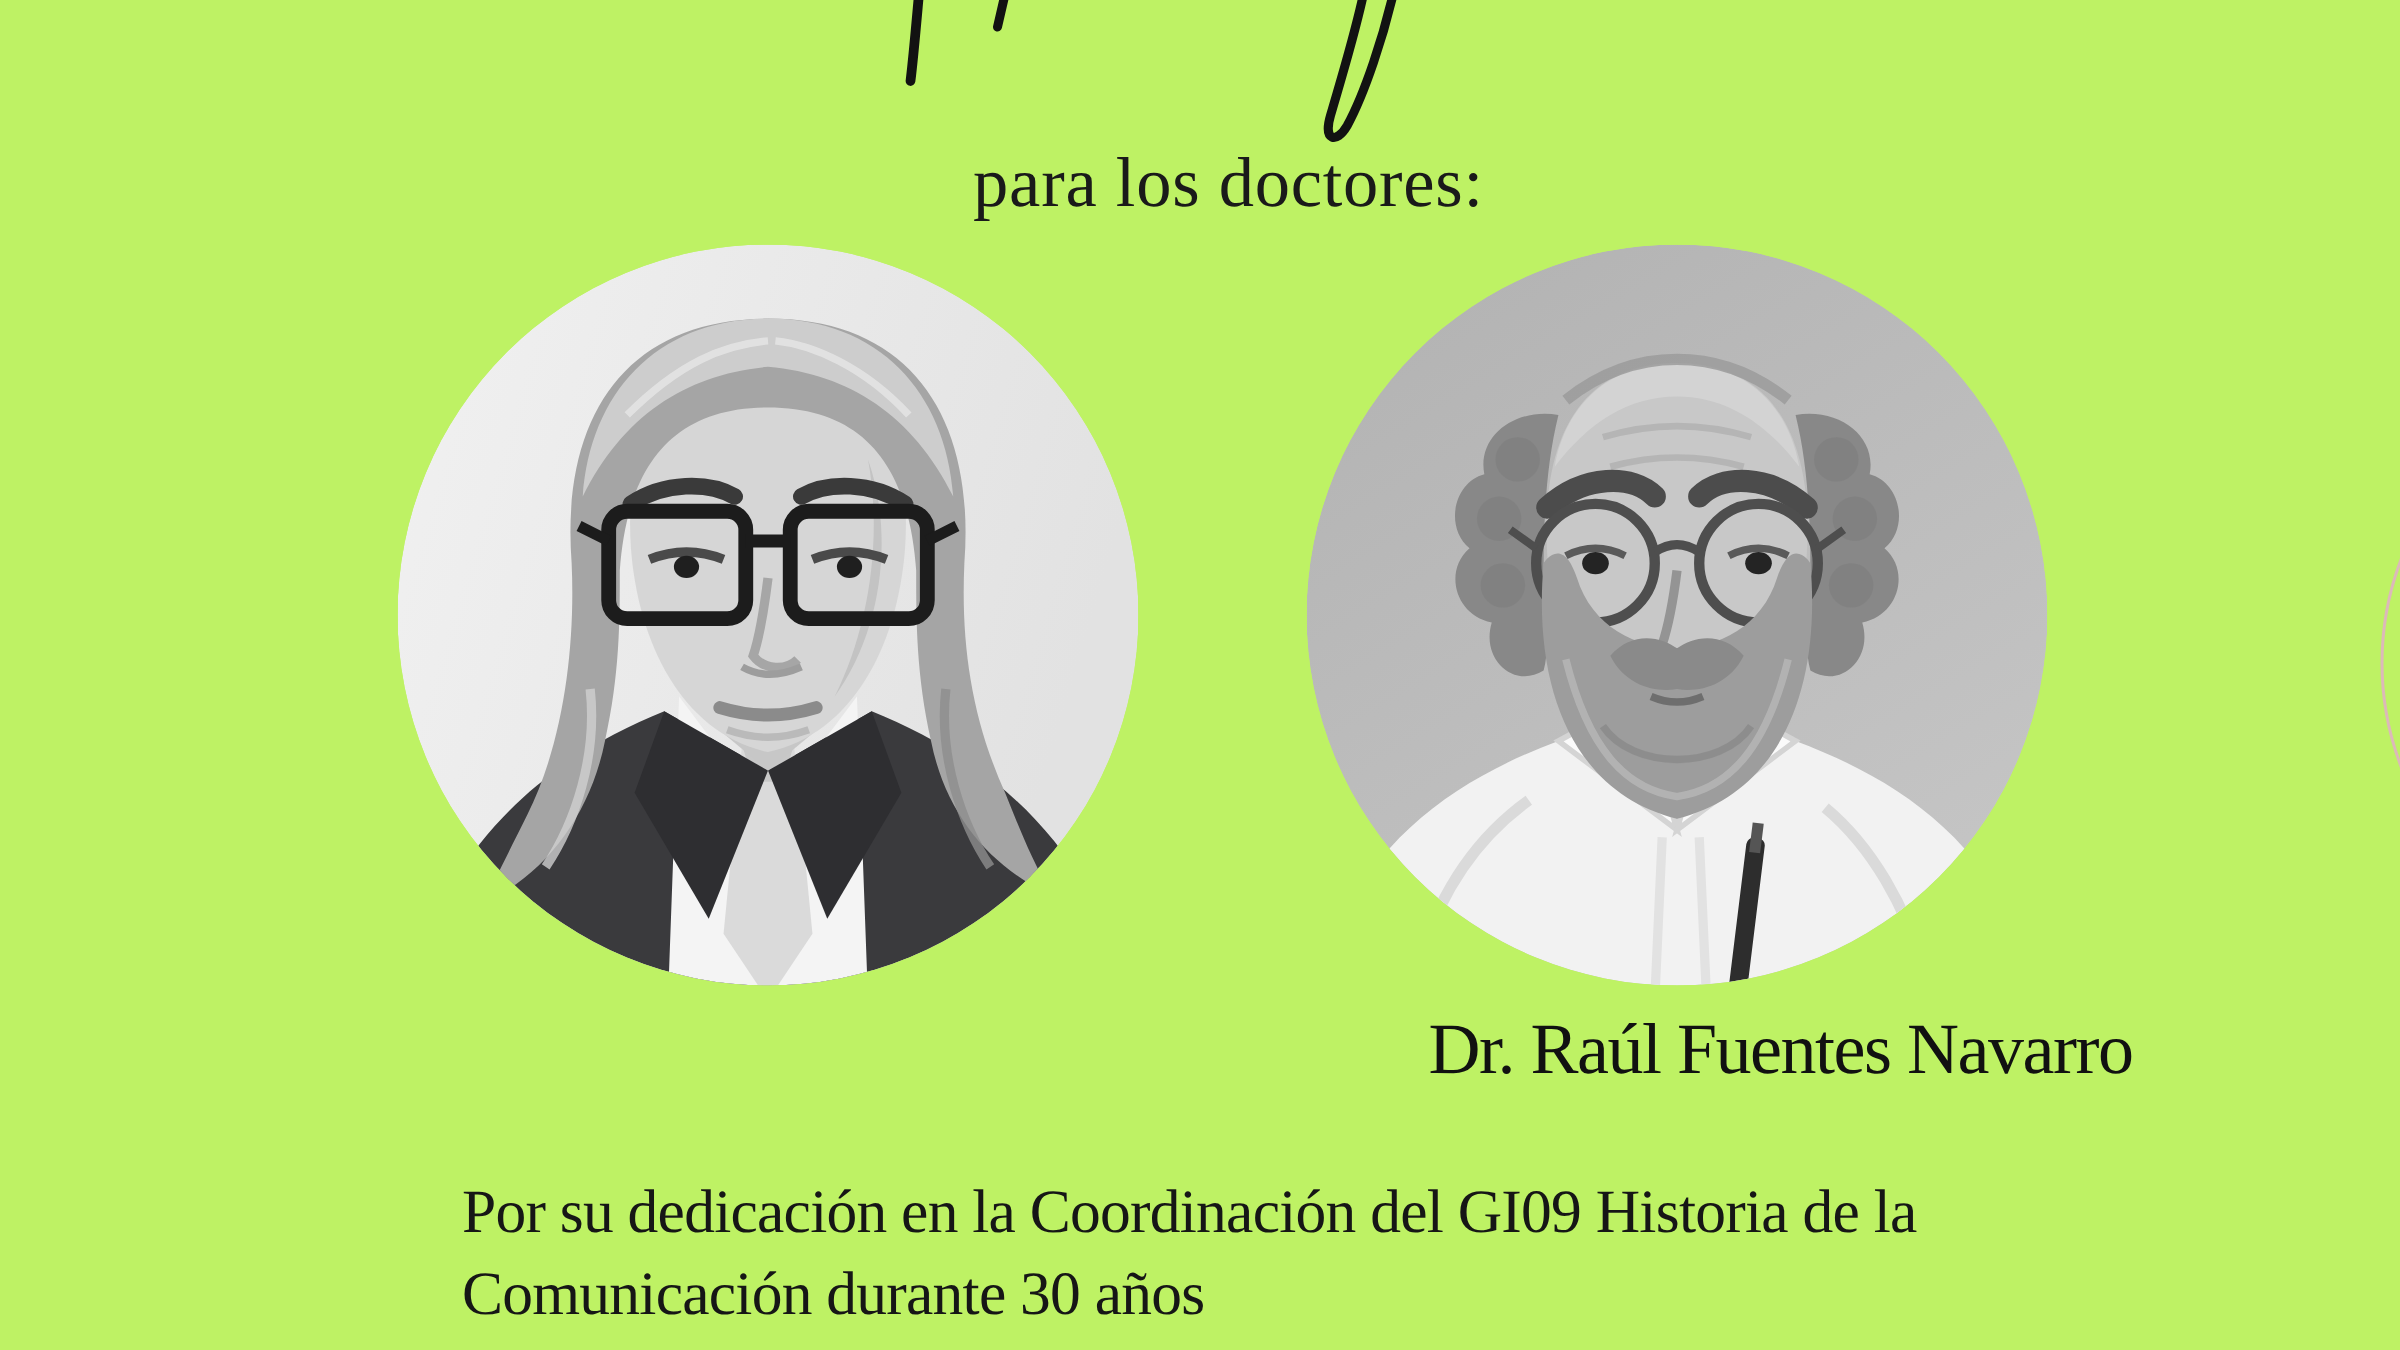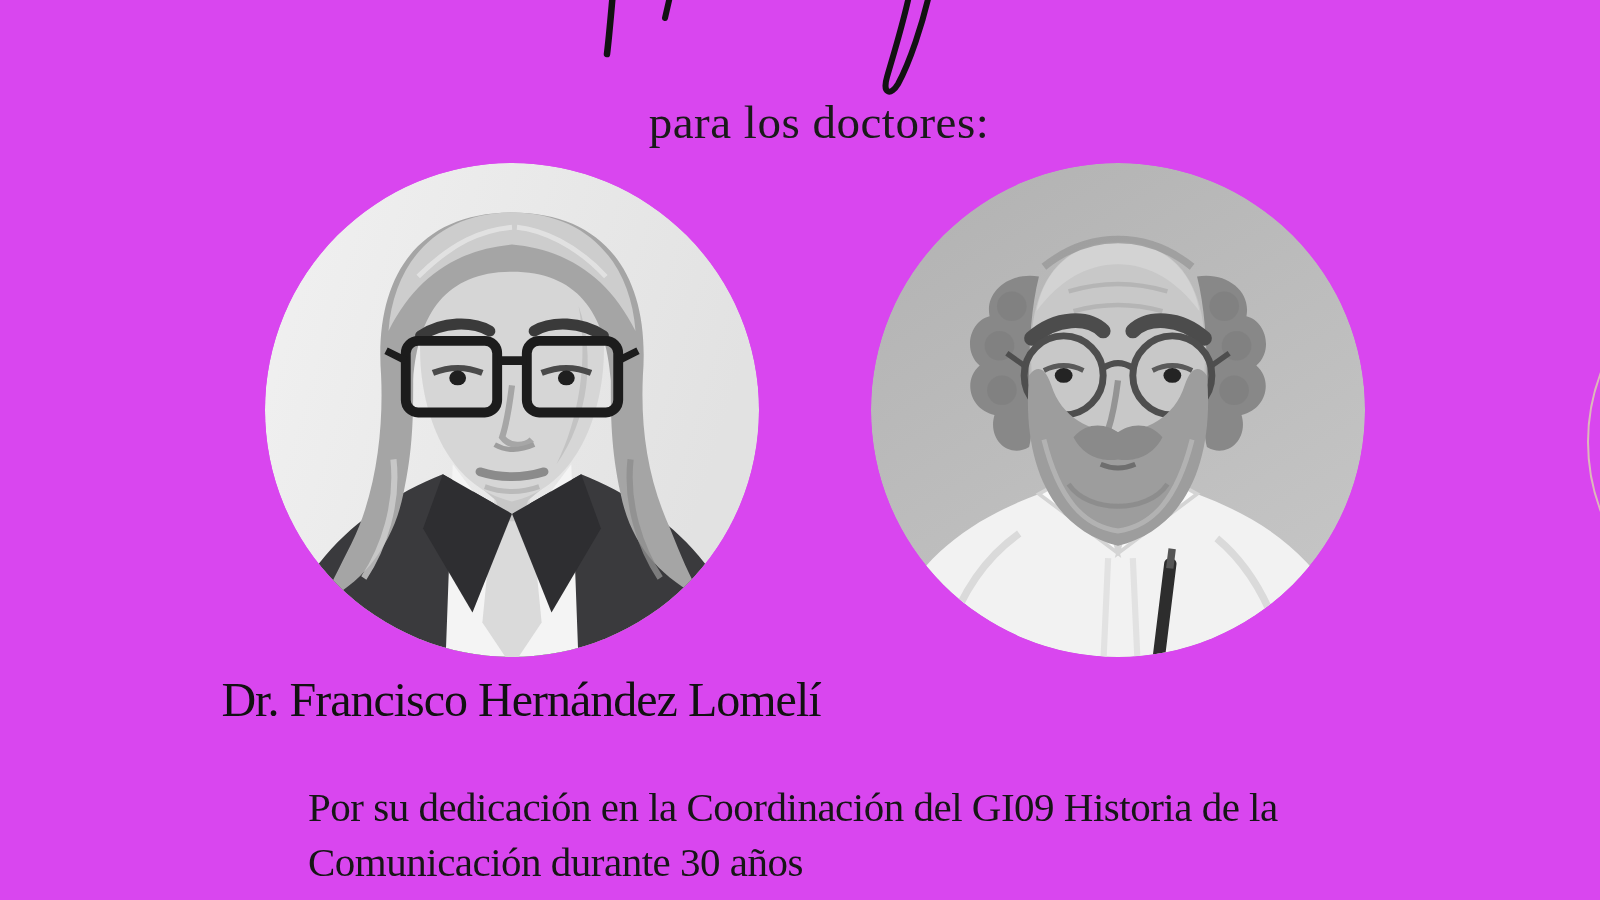--- a/index.html
+++ b/index.html
@@ -1,19 +1,19 @@
 <!DOCTYPE html>
 <html><head>
 <meta charset="utf-8">
 <style>
   html,body{margin:0;padding:0;background:#ffffff;}
   .canvas{
     position:relative;
     width:1600px;height:900px;
-    background:#d946ef;
+    background:#bef264;
     overflow:hidden;
     font-family:"Liberation Serif", serif;
     color:#141414;
   }
   .script-fragment{
     position:absolute;left:0;top:0;width:1600px;height:110px;
   }
   .subtitle{
     position:absolute;top:97px;left:819px;transform:translateX(-50%);
     font-size:47px;line-height:1.1;letter-spacing:0.5px;
@@ -185,21 +185,21 @@
         <path d="M64,86 C61,120 72,148 100,155 C128,148 139,120 136,86 C136,86 131,78 127,90 C123,103 111,109 100,109 C89,109 77,103 73,90 C69,78 64,86 64,86 Z" fill="#9d9d9d"></path>
         <path d="M70,112 C76,136 86,147 100,149 C114,147 124,136 130,112" stroke="#b8b8b8" stroke-width="2" fill="none" opacity="0.8"></path>
         <path d="M80,130 C88,142 112,142 120,130" stroke="#8a8a8a" stroke-width="2" fill="none" opacity="0.8"></path>
 
         <path d="M82,111 C88,104 96,106 100,109 C104,106 112,104 118,111 C114,119 106,121 100,120 C94,121 86,119 82,111 Z" fill="#8a8a8a"></path>
         <path d="M93,122 Q100,125 107,122" stroke="#6e6e6e" stroke-width="2" fill="none"></path>
       </g>
     </svg>
   </div>
 
-  <div class="honoree-name name-left">Dr. Francisco Hernández Lomelí</div>
+  <div class="honoree-name name-right">Dr. Raúl Fuentes Navarro</div>
 
   <div class="dedication">
     <div>Por su dedicación en la Coordinación del GI09 Historia de la</div>
     <div>Comunicación durante 30 años</div>
   </div>
 
   <div class="accent-ring"></div>
 
 </div>
 

